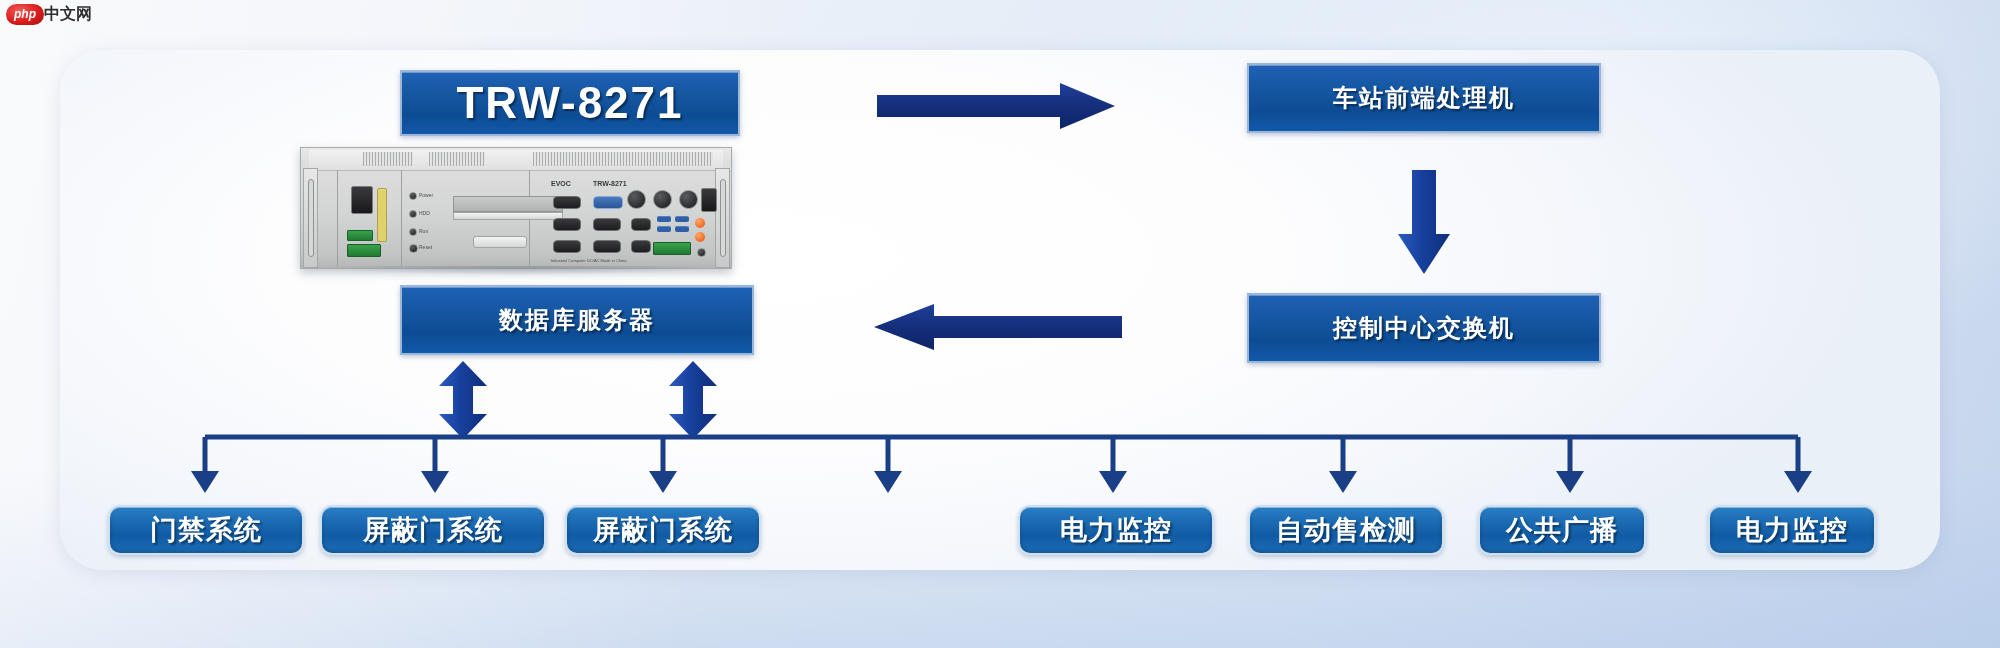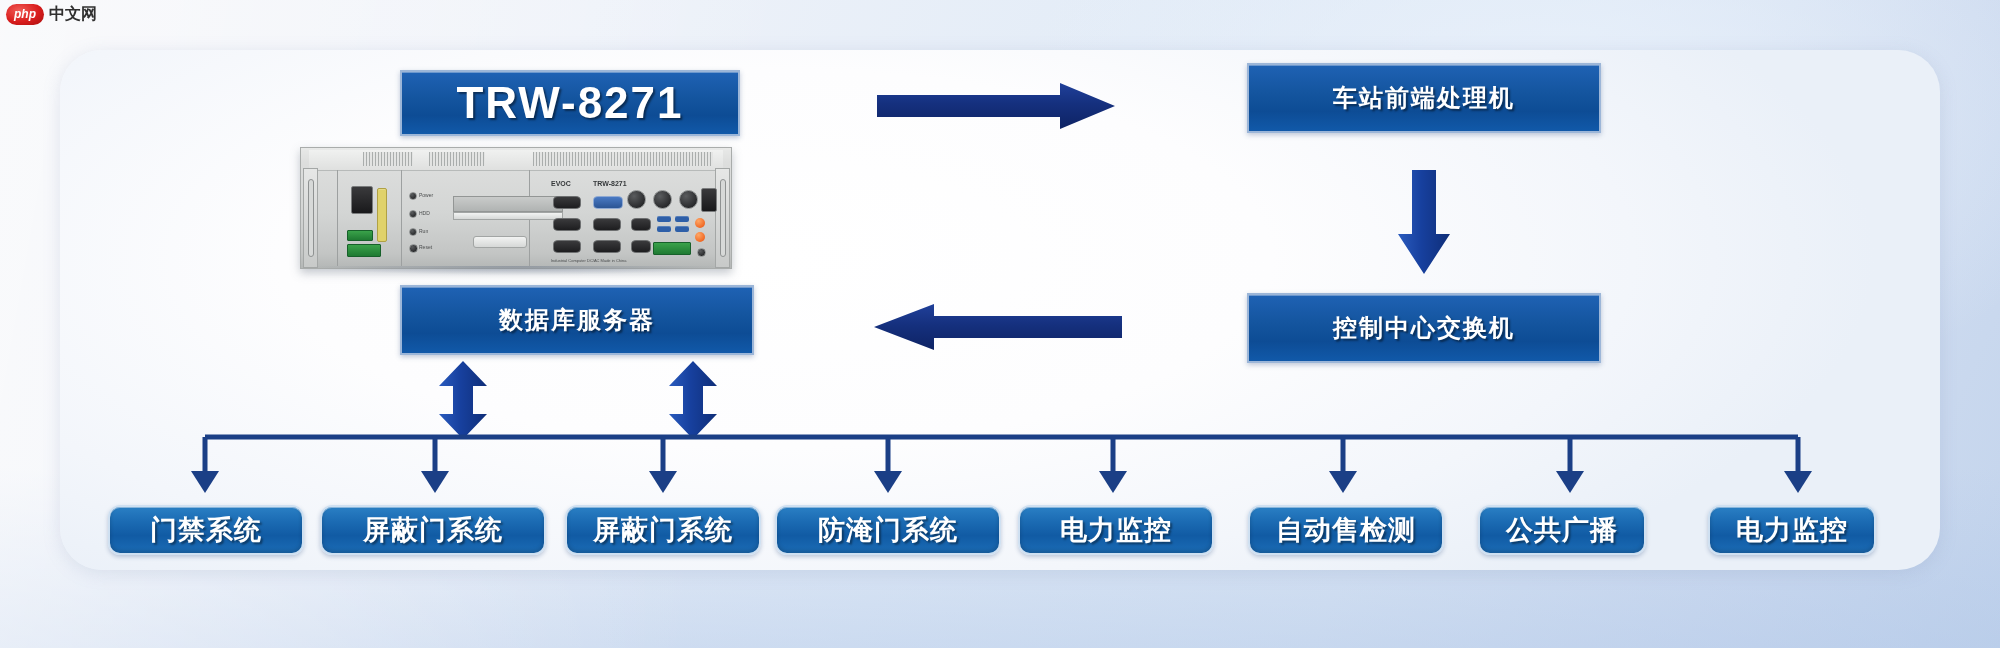--- a/index.html
+++ b/index.html
@@ -31,21 +31,20 @@
     pointer-events: none;
   }
 
   
   .watermark {
     position: absolute;
     left: 6px;
     top: 4px;
     display: flex;
     align-items: center;
-    gap: 5px;
     z-index: 40;
   }
   .wm-badge {
     width: 38px;
     height: 21px;
     border-radius: 11px;
     background: radial-gradient(ellipse at 35% 30%, #f05a55 0%, #d91d1d 55%, #a80f0f 100%);
     color: #fff;
     font-size: 12px;
     font-weight: bold;
@@ -421,23 +420,20 @@
   </div>
 
   <div class="node pill" style="left:108px; top:505px; width:196px; height:50px;">
     <span class="label">门禁系统</span>
   </div>
 
   <div class="node pill" style="left:565px; top:505px; width:196px; height:50px;">
     <span class="label">屏蔽门系统</span>
   </div>
 
-  <div class="node pill" style="left:775px; top:505px; width:226px; height:50px;">
-    <span class="label">防淹门系统</span>
-  </div>
 
   <div class="node pill" style="left:1018px; top:505px; width:196px; height:50px;">
     <span class="label">电力监控</span>
   </div>
 
   <div class="node pill" style="left:1248px; top:505px; width:196px; height:50px;">
     <span class="label">自动售检测</span>
   </div>
 
   <div class="node pill" style="left:1478px; top:505px; width:168px; height:50px;">

